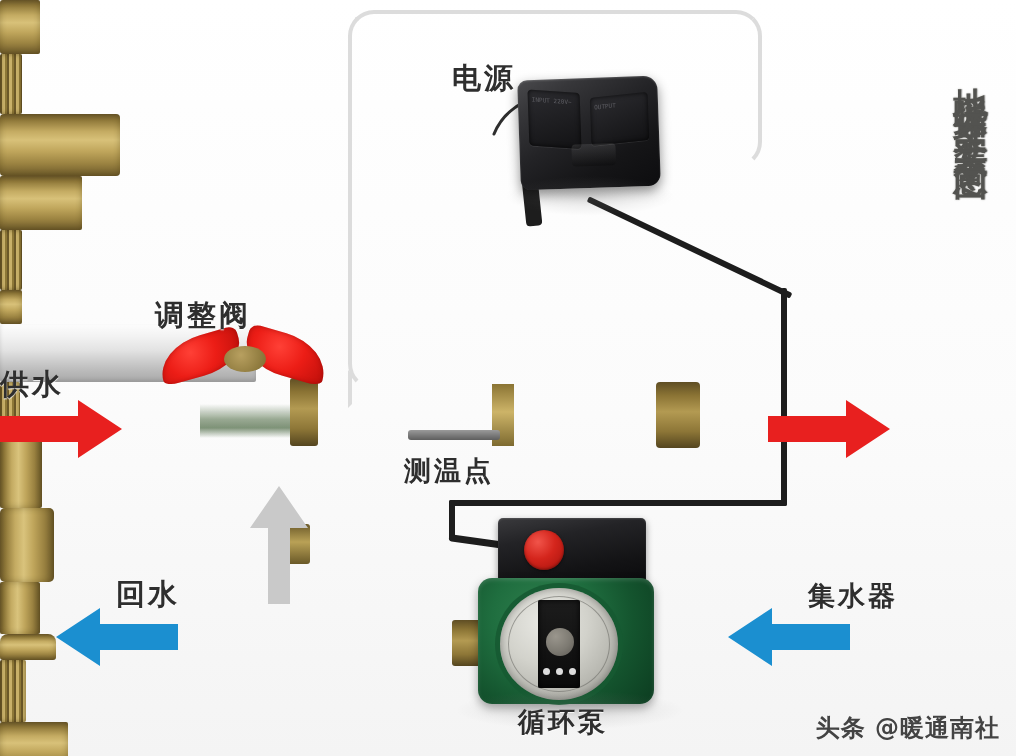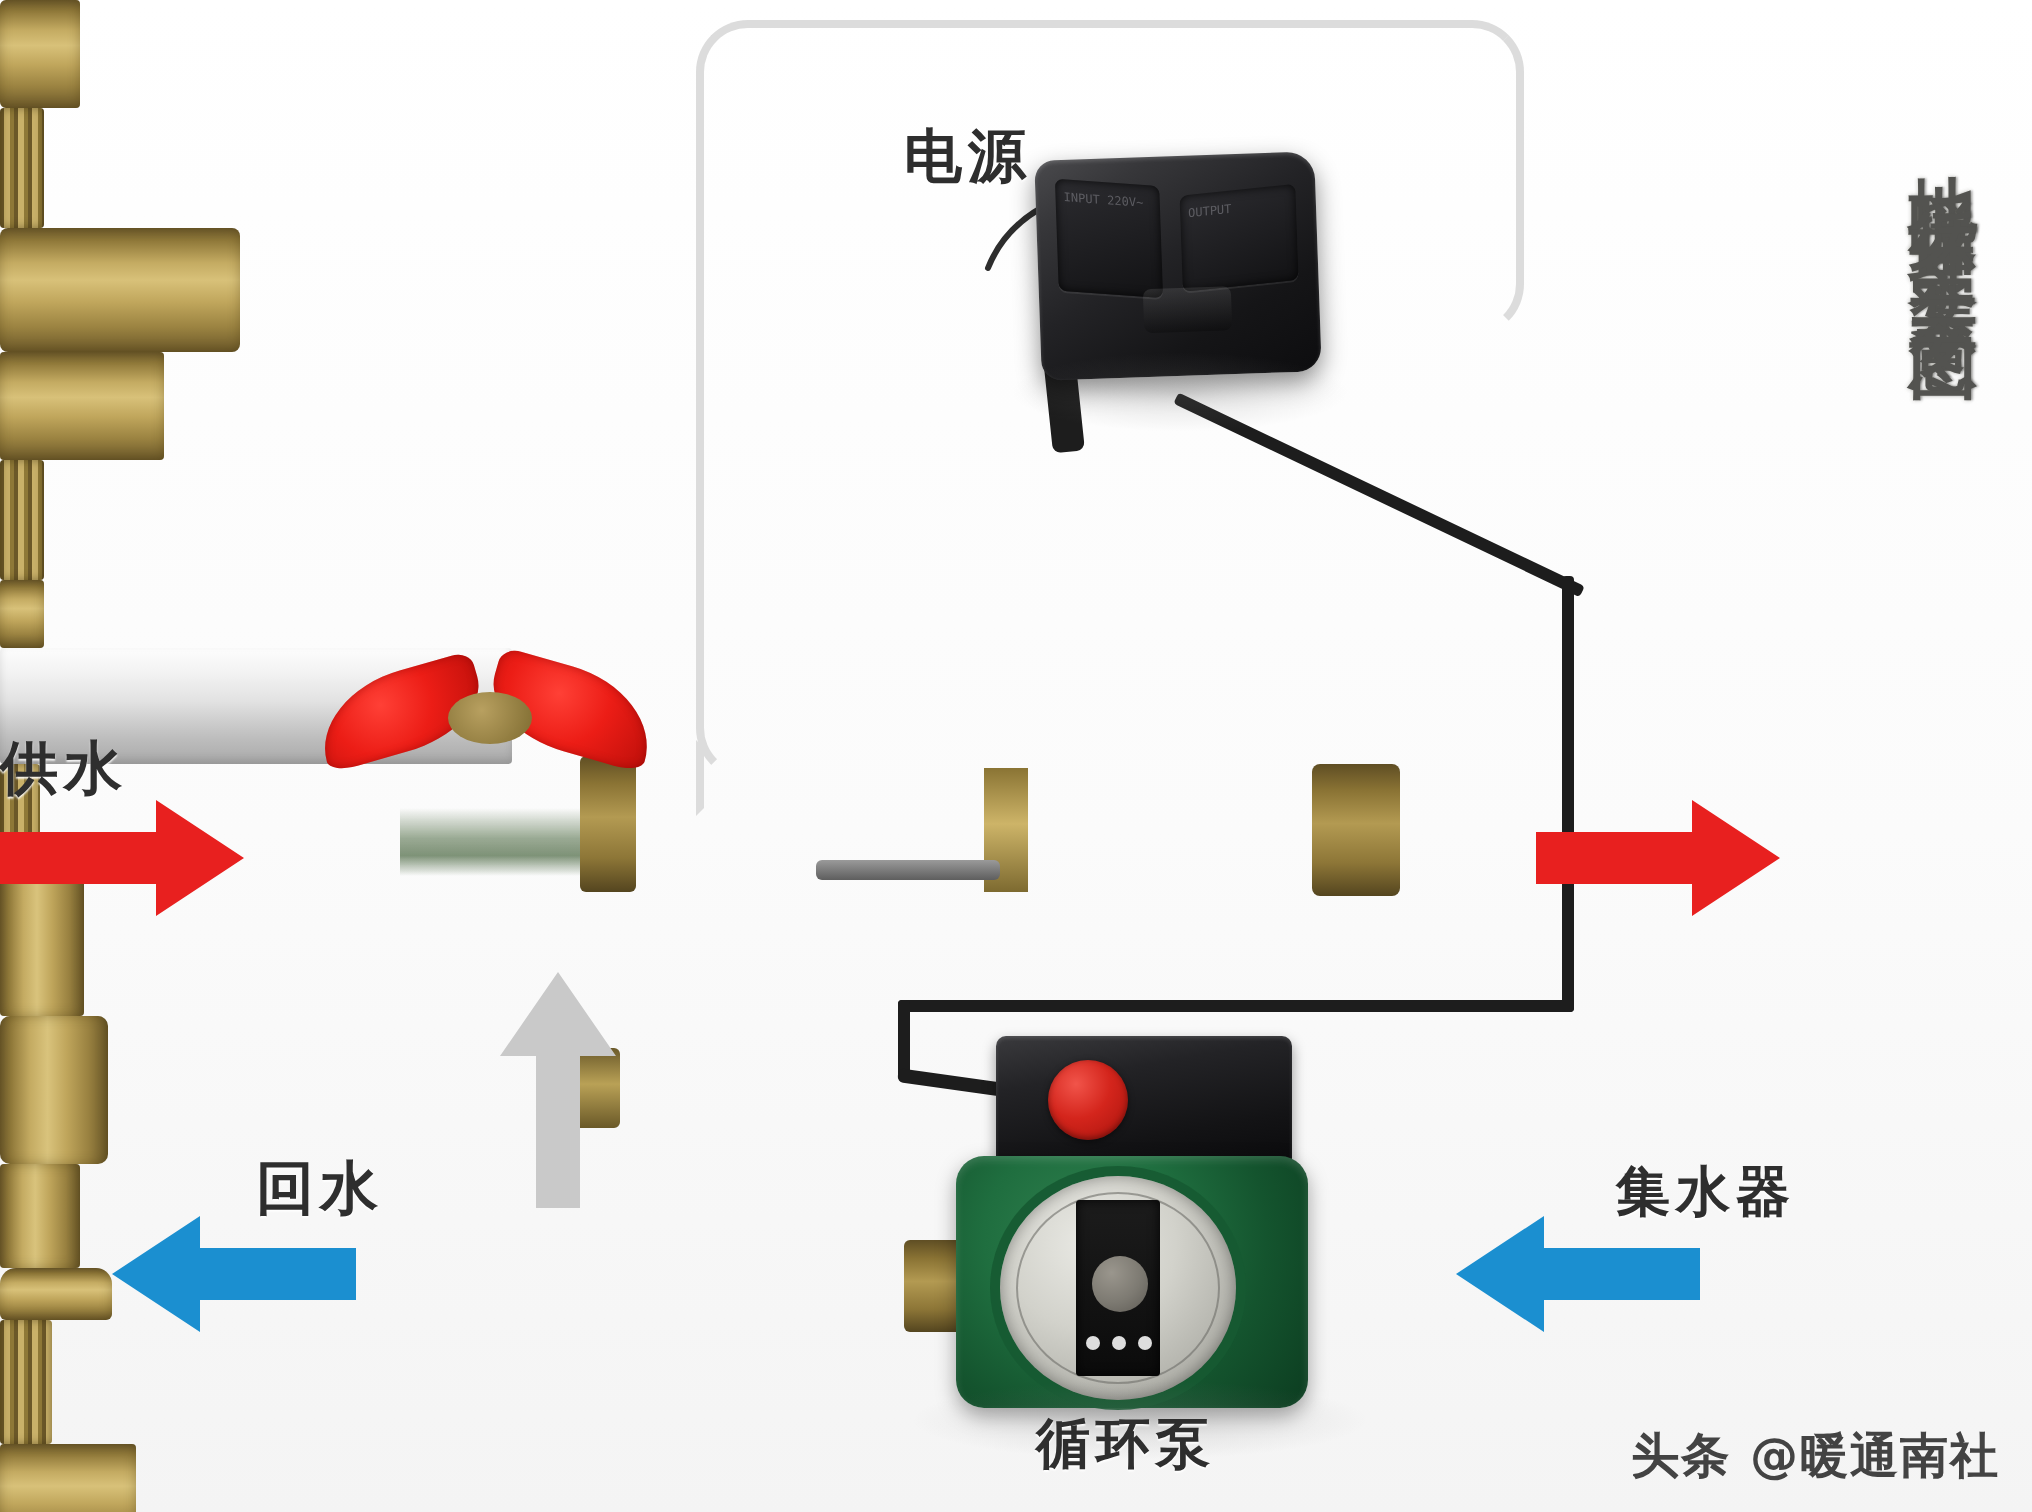--- a/index.html
+++ b/index.html
@@ -284,26 +284,28 @@
   </div>
 
   <div class="arrow" style="left:726px;top:606px;">
     <svg width="124" height="62" viewBox="0 0 124 62">
       <path d="M124,18 L46,18 L46,2 L2,31 L46,60 L46,44 L124,44 Z" fill="#1b8fd0"></path>
     </svg>
   </div>
 
   <div class="lbl big" style="left:452px;top:59px;">电源</div>
 
+  <div class="lbl big" style="left:155px;top:296px;">调整阀</div>
 
   <div class="lbl big" style="left:0px;top:365px;">供水</div>
 
 
-  <div class="lbl big" style="left:128px;top:575px;">回水</div>
-
+  <div class="lbl big" style="left:116px;top:575px;">回水</div>
+
+  <div class="lbl med" style="left:404px;top:453px;">测温点</div>
 
 
   <div class="lbl med" style="left:808px;top:578px;">集水器</div>
 
   <div class="lbl med" style="left:518px;top:704px;">循环泵</div>
 
   <div id="title-vertical">地暖循环泵安装示意图</div>
 
   <div id="watermark">头条 @暖通南社</div>
 

